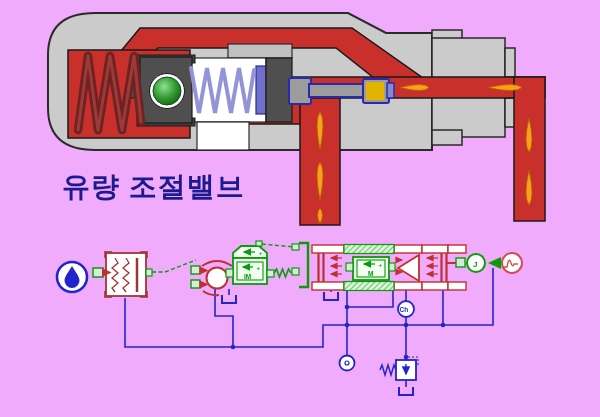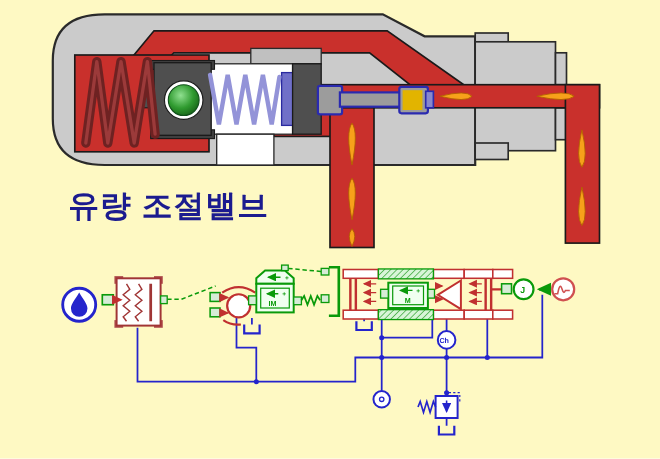--- a/index.html
+++ b/index.html
@@ -1,16 +1,16 @@
 <!DOCTYPE html>
 <html><head>
 <meta charset="utf-8">
 <style>
   html,body{margin:0;padding:0;background:#ffffff;}
-  .stage{position:relative;width:600px;height:417px;background:#fef9c3;overflow:hidden;}
+  .stage{position:relative;width:600px;height:417px;background:#f0abfc;overflow:hidden;}
   svg{display:block;}
   text{font-family:"Liberation Sans","DejaVu Sans",sans-serif;}
   .ttl{font-weight:bold;font-size:28px;letter-spacing:1px;}
   .lbl-g{font-weight:bold;fill:#0a9a0a;}
   .lbl-b{font-weight:bold;fill:#2424cc;}
 </style>
 </head>
 <body>
 
 <div class="stage">

